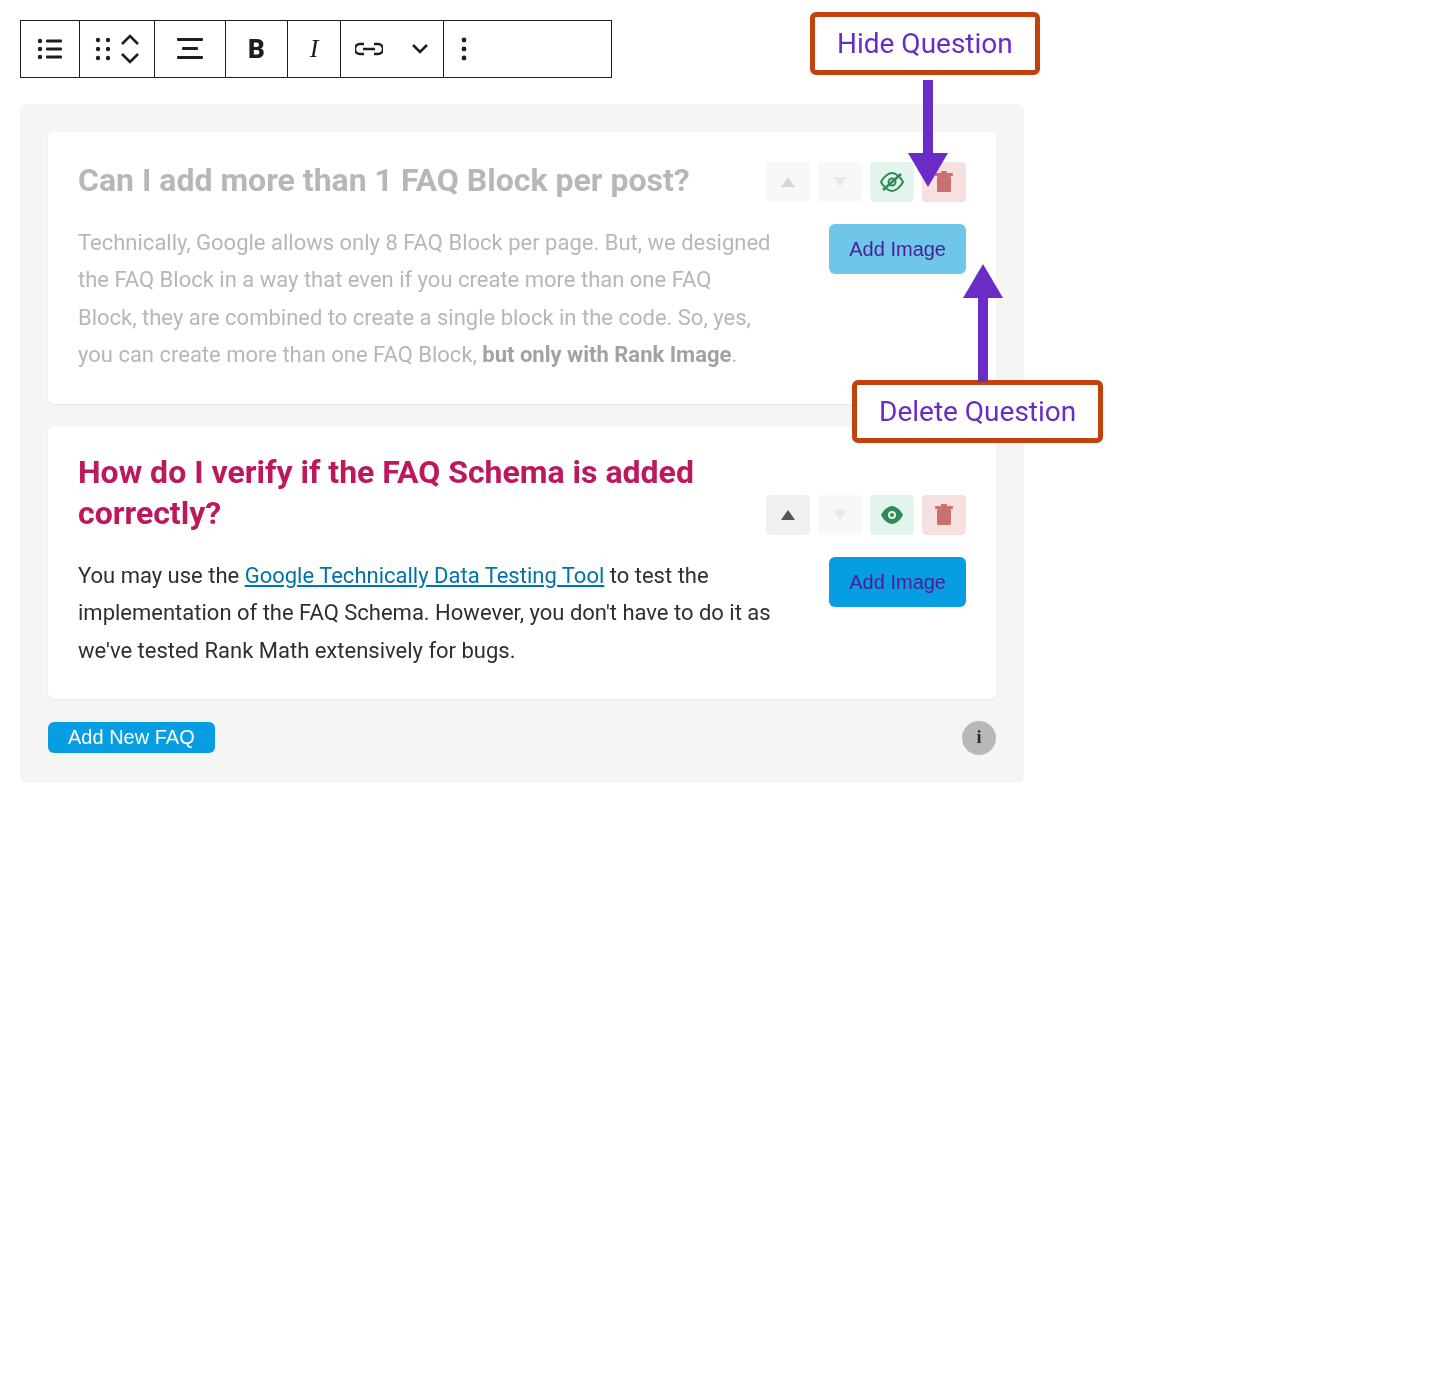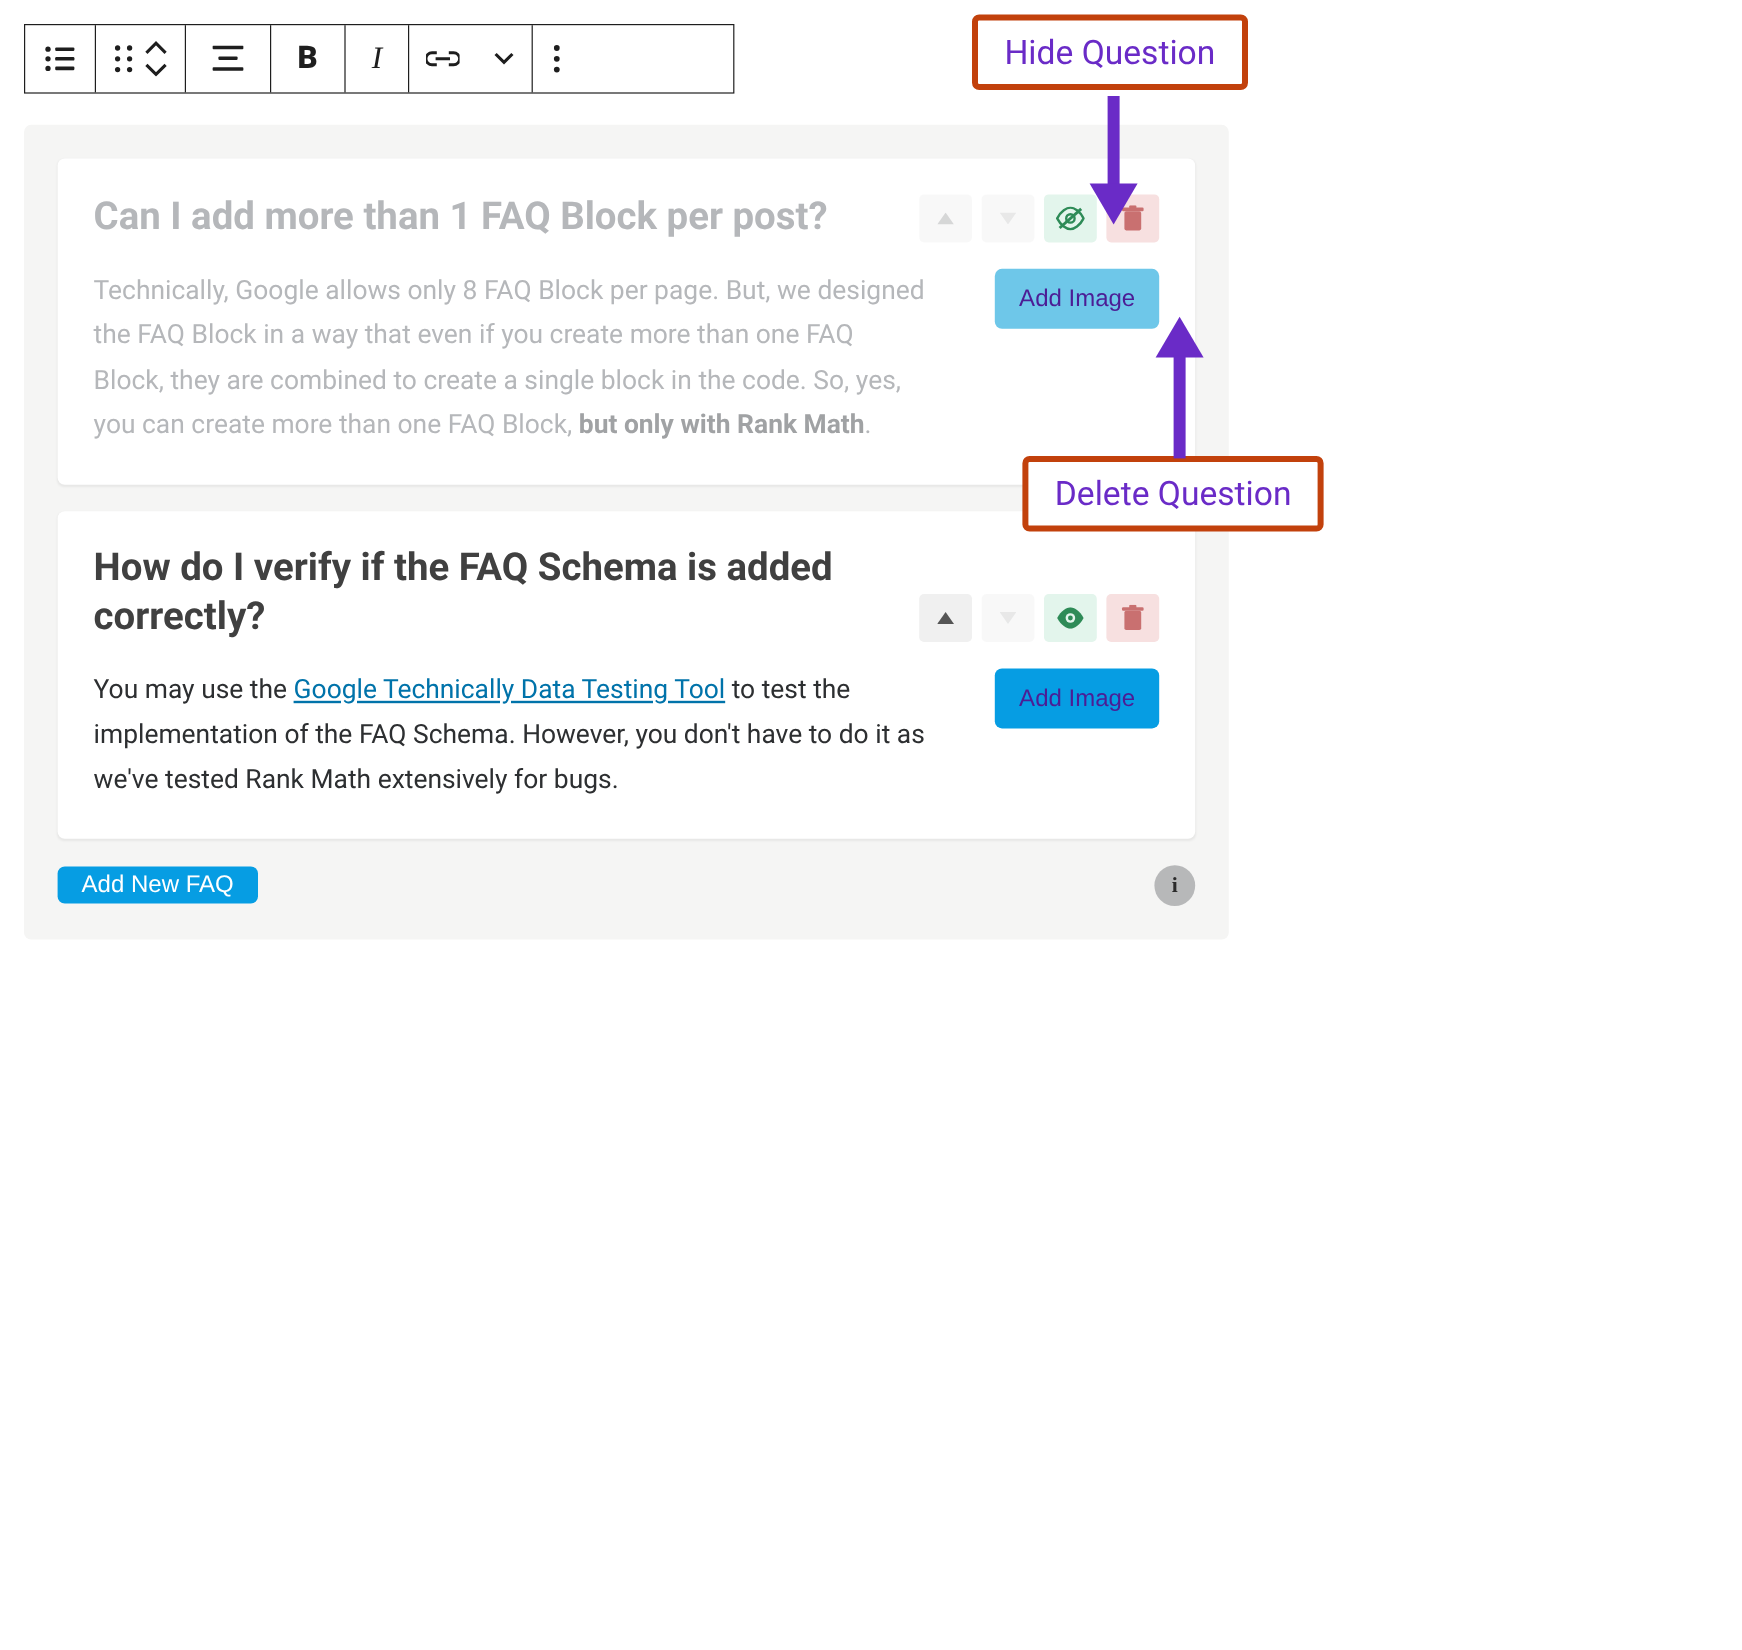--- a/index.html
+++ b/index.html
@@ -58,21 +58,21 @@
 
   .card-top {
     display: flex;
     align-items: flex-end;
     gap: 14px;
   }
   .q-title {
     font-size: 32px;
     font-weight: 700;
     line-height: 1.3;
-    color: #404040;
+    color: #be185d;
     margin: 0;
     flex: 1;
   }
   .card-actions {
     display: flex;
     gap: 8px;
     margin-top: 4px;
   }
   .act-btn {
     width: 44px;
@@ -281,21 +281,21 @@
             <svg width="20" height="22" viewBox="0 0 20 22">
                 <rect x="3" y="5" width="14" height="16" rx="1.5" fill="#c97070"></rect>
                 <rect x="1" y="2" width="18" height="3" rx="1" fill="#c97070"></rect>
                 <rect x="7" y="0" width="6" height="3" rx="1" fill="#c97070"></rect>
               </svg>
           </button>
         </div>
       </div>
       <div class="card-body">
         <p class="q-answer">
-          <span>Technically, Google allows only 8 FAQ Block per page. But, we designed the FAQ Block in a way that even if you create more than one FAQ Block, they are combined to create a single block in the code. So, yes, you can create more than one FAQ Block, </span><strong>but only with Rank Math</strong><span>.</span>
+          <span>Technically, Google allows only 8 FAQ Block per page. But, we designed the FAQ Block in a way that even if you create more than one FAQ Block, they are combined to create a single block in the code. So, yes, you can create more than one FAQ Block, </span><strong>but only with Rank Image</strong><span>.</span>
         </p>
         <button class="btn-primary">Add Image</button>
       </div>
     </div>
 
     <div class="faq-card">
       <div class="card-top">
         <h3 class="q-title">How do I verify if the FAQ Schema is added correctly?</h3>
         <div class="card-actions">
           <button class="act-btn act-gray">

